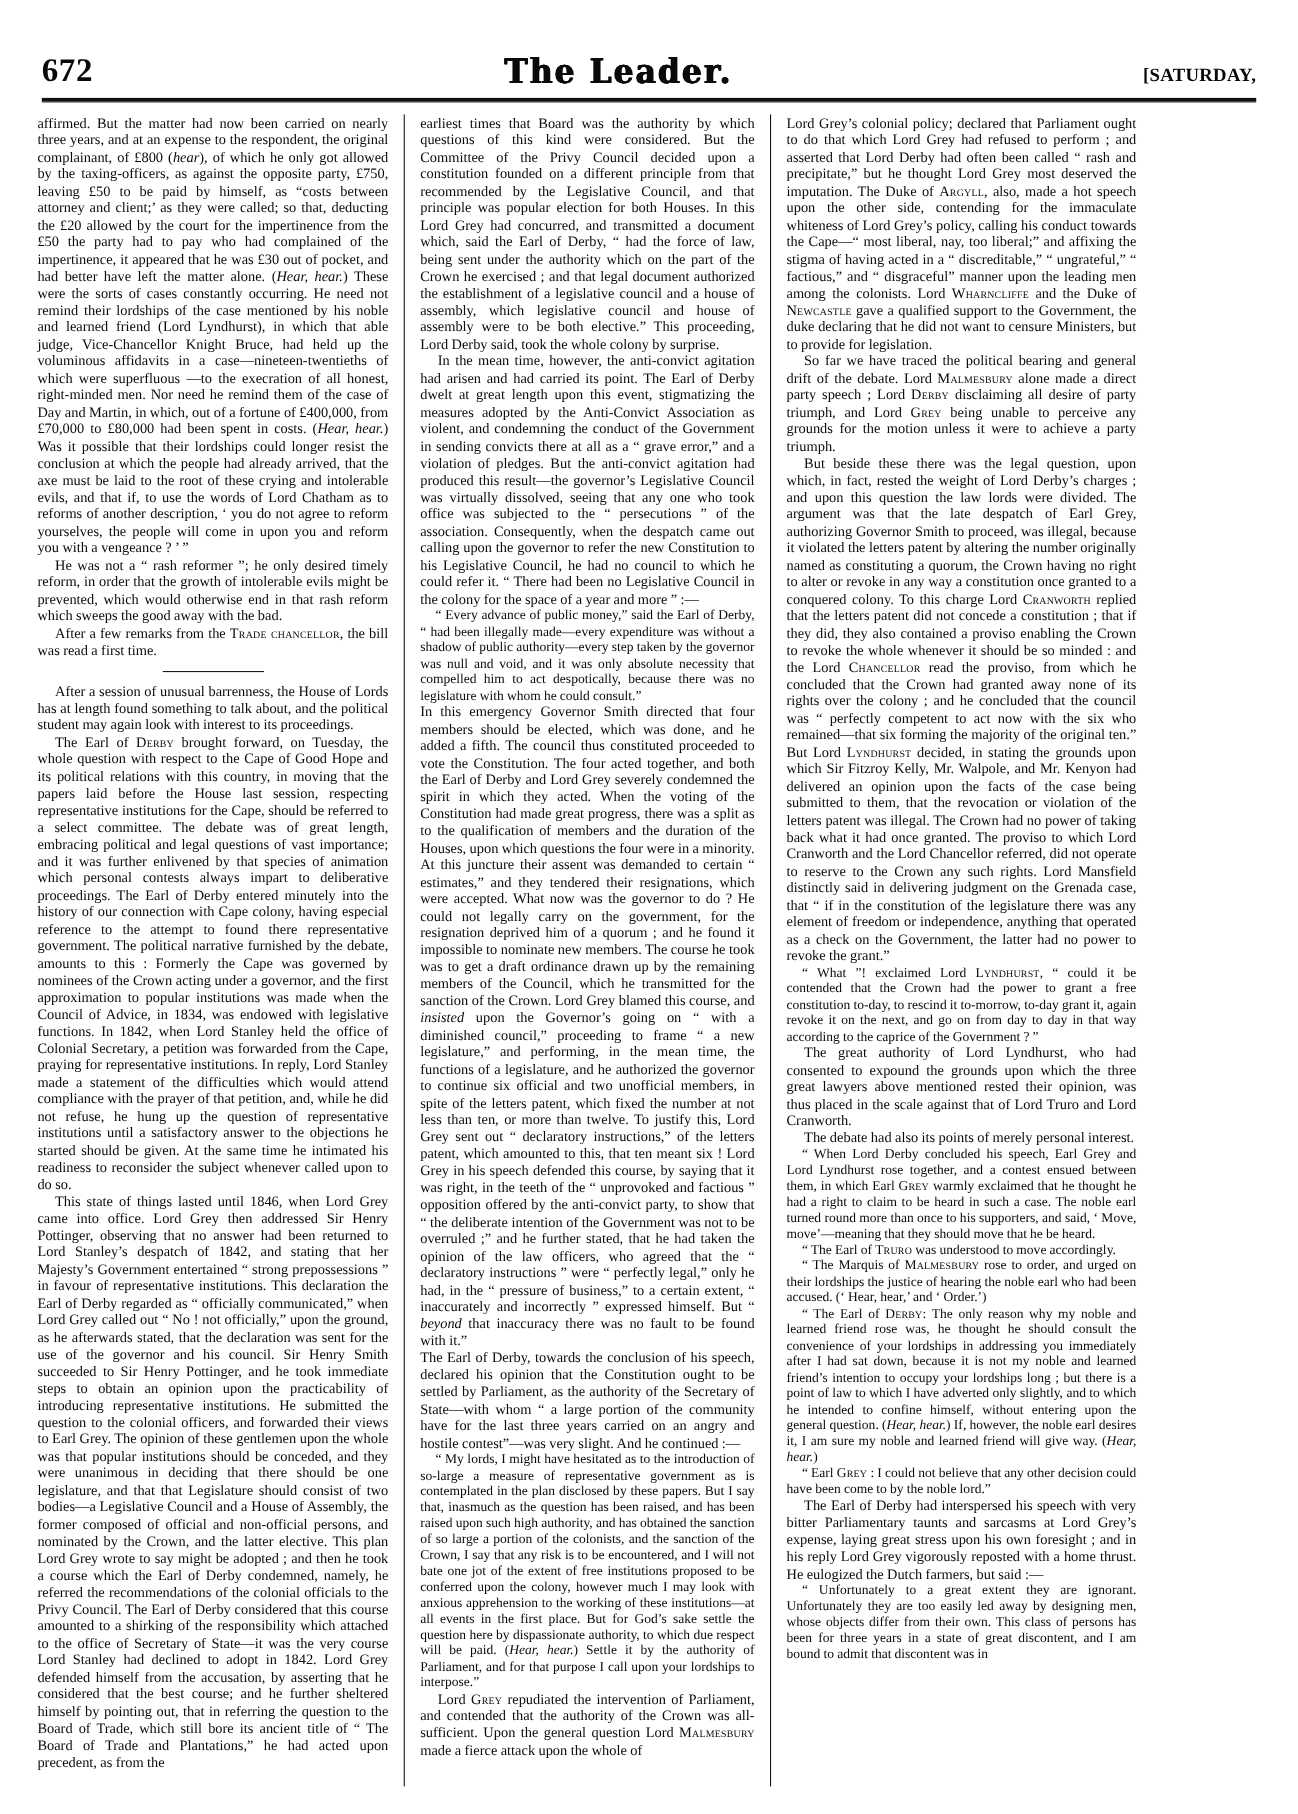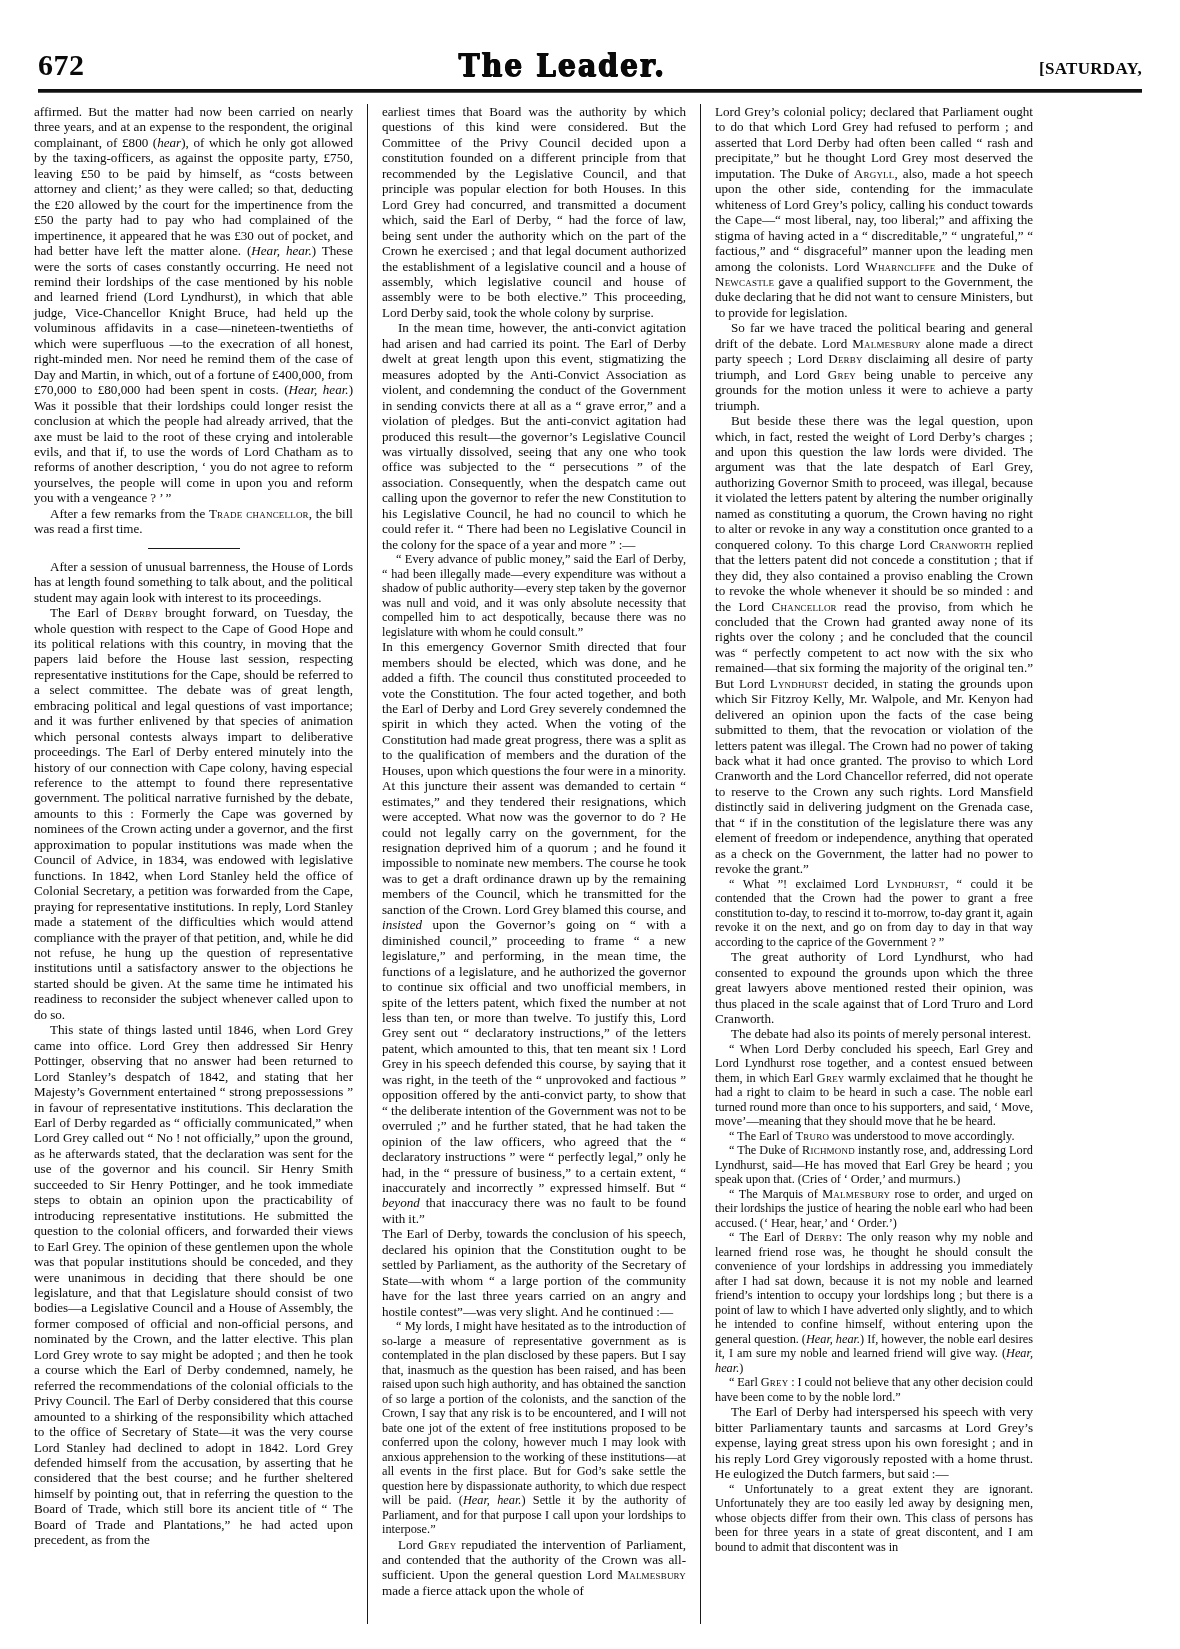--- a/index.html
+++ b/index.html
@@ -123,20 +123,21 @@
     <div class="folio">672</div>
     <div class="title"><span class="ornate">The Leader.</span></div>
     <div class="dateline">[SATURDAY,</div>
   </div>
 
   <div class="rule-top"></div>
 
   <div class="columns">
     <div class="col col-1">
         <p class="noindent">affirmed. But the matter had now been carried on nearly three years, and at an expense to the respondent, the original complainant, of £800 (<em>hear</em>), of which he only got allowed by the taxing-officers, as against the opposite party, £750, leaving £50 to be paid by himself, as “costs between attorney and client;’ as they were called; so that, deducting the £20 allowed by the court for the impertinence from the £50 the party had to pay who had complained of the impertinence, it appeared that he was £30 out of pocket, and had better have left the matter alone. (<em>Hear, hear.</em>) These were the sorts of cases constantly occurring. He need not remind their lordships of the case mentioned by his noble and learned friend (Lord Lyndhurst), in which that able judge, Vice-Chancellor Knight Bruce, had held up the voluminous affidavits in a case—nineteen-twentieths of which were superfluous —to the execration of all honest, right-minded men. Nor need he remind them of the case of Day and Martin, in which, out of a fortune of £400,000, from £70,000 to £80,000 had been spent in costs. (<em>Hear, hear.</em>) Was it possible that their lordships could longer resist the conclusion at which the people had already arrived, that the axe must be laid to the root of these crying and intolerable evils, and that if, to use the words of Lord Chatham as to reforms of another description, ‘ you do not agree to reform yourselves, the people will come in upon you and reform you with a vengeance ? ’ ”</p>
+        <p>He was not a “ rash reformer ”; he only desired timely reform, in order that the growth of intolerable evils might be prevented, which would otherwise end in that rash reform which sweeps the good away with the bad.</p>
         <p>After a few remarks from the <span class="sc">Trade chancellor</span>, the bill was read a first time.</p>
         <div class="section-rule"></div>
         <p>After a session of unusual barrenness, the House of Lords has at length found something to talk about, and the political student may again look with interest to its proceedings.</p>
         <p>The Earl of <span class="sc">Derby</span> brought forward, on Tuesday, the whole question with respect to the Cape of Good Hope and its political relations with this country, in moving that the papers laid before the House last session, respecting representative institutions for the Cape, should be referred to a select committee. The debate was of great length, embracing political and legal questions of vast importance; and it was further enlivened by that species of animation which personal contests always impart to deliberative proceedings. The Earl of Derby entered minutely into the history of our connection with Cape colony, having especial reference to the attempt to found there representative government. The political narrative furnished by the debate, amounts to this : Formerly the Cape was governed by nominees of the Crown acting under a governor, and the first approximation to popular institutions was made when the Council of Advice, in 1834, was endowed with legislative functions. In 1842, when Lord Stanley held the office of Colonial Secretary, a petition was forwarded from the Cape, praying for representative institutions. In reply, Lord Stanley made a statement of the difficulties which would attend compliance with the prayer of that petition, and, while he did not refuse, he hung up the question of representative institutions until a satisfactory answer to the objections he started should be given. At the same time he intimated his readiness to reconsider the subject whenever called upon to do so.</p>
         <p>This state of things lasted until 1846, when Lord Grey came into office. Lord Grey then addressed Sir Henry Pottinger, observing that no answer had been returned to Lord Stanley’s despatch of 1842, and stating that her Majesty’s Government entertained “ strong prepossessions ” in favour of representative institutions. This declaration the Earl of Derby regarded as “ officially communicated,” when Lord Grey called out “ No ! not officially,” upon the ground, as he afterwards stated, that the declaration was sent for the use of the governor and his council. Sir Henry Smith succeeded to Sir Henry Pottinger, and he took immediate steps to obtain an opinion upon the practicability of introducing representative institutions. He submitted the question to the colonial officers, and forwarded their views to Earl Grey. The opinion of these gentlemen upon the whole was that popular institutions should be conceded, and they were unanimous in deciding that there should be one legislature, and that that Legislature should consist of two bodies—a Legislative Council and a House of Assembly, the former composed of official and non-official persons, and nominated by the Crown, and the latter elective. This plan Lord Grey wrote to say might be adopted ; and then he took a course which the Earl of Derby condemned, namely, he referred the recommendations of the colonial officials to the Privy Council. The Earl of Derby considered that this course amounted to a shirking of the responsibility which attached to the office of Secretary of State—it was the very course Lord Stanley had declined to adopt in 1842. Lord Grey defended himself from the accusation, by asserting that he considered that the best course; and he further sheltered himself by pointing out, that in referring the question to the Board of Trade, which still bore its ancient title of “ The Board of Trade and Plantations,” he had acted upon precedent, as from the</p>
       </div>
     <div class="col col-2">
         <p class="noindent">earliest times that Board was the authority by which questions of this kind were considered. But the Committee of the Privy Council decided upon a constitution founded on a different principle from that recommended by the Legislative Council, and that principle was popular election for both Houses. In this Lord Grey had concurred, and transmitted a document which, said the Earl of Derby, “ had the force of law, being sent under the authority which on the part of the Crown he exercised ; and that legal document authorized the establishment of a legislative council and a house of assembly, which legislative council and house of assembly were to be both elective.” This proceeding, Lord Derby said, took the whole colony by surprise.</p>
         <p>In the mean time, however, the anti-convict agitation had arisen and had carried its point. The Earl of Derby dwelt at great length upon this event, stigmatizing the measures adopted by the Anti-Convict Association as violent, and condemning the conduct of the Government in sending convicts there at all as a “ grave error,” and a violation of pledges. But the anti-convict agitation had produced this result—the governor’s Legislative Council was virtually dissolved, seeing that any one who took office was subjected to the “ persecutions ” of the association. Consequently, when the despatch came out calling upon the governor to refer the new Constitution to his Legislative Council, he had no council to which he could refer it. “ There had been no Legislative Council in the colony for the space of a year and more ” :—</p>
         <p class="quote">“ Every advance of public money,” said the Earl of Derby, “ had been illegally made—every expenditure was without a shadow of public authority—every step taken by the governor was null and void, and it was only absolute necessity that compelled him to act despotically, because there was no legislature with whom he could consult.”</p>
@@ -147,21 +148,20 @@
       </div>
     <div class="col col-3">
         <p class="noindent">Lord Grey’s colonial policy; declared that Parliament ought to do that which Lord Grey had refused to perform ; and asserted that Lord Derby had often been called “ rash and precipitate,” but he thought Lord Grey most deserved the imputation. The Duke of <span class="sc">Argyll</span>, also, made a hot speech upon the other side, contending for the immaculate whiteness of Lord Grey’s policy, calling his conduct towards the Cape—“ most liberal, nay, too liberal;” and affixing the stigma of having acted in a “ discreditable,” “ ungrateful,” “ factious,” and “ disgraceful” manner upon the leading men among the colonists. Lord <span class="sc">Wharncliffe</span> and the Duke of <span class="sc">Newcastle</span> gave a qualified support to the Government, the duke declaring that he did not want to censure Ministers, but to provide for legislation.</p>
         <p>So far we have traced the political bearing and general drift of the debate. Lord <span class="sc">Malmesbury</span> alone made a direct party speech ; Lord <span class="sc">Derby</span> disclaiming all desire of party triumph, and Lord <span class="sc">Grey</span> being unable to perceive any grounds for the motion unless it were to achieve a party triumph.</p>
         <p>But beside these there was the legal question, upon which, in fact, rested the weight of Lord Derby’s charges ; and upon this question the law lords were divided. The argument was that the late despatch of Earl Grey, authorizing Governor Smith to proceed, was illegal, because it violated the letters patent by altering the number originally named as constituting a quorum, the Crown having no right to alter or revoke in any way a constitution once granted to a conquered colony. To this charge Lord <span class="sc">Cranworth</span> replied that the letters patent did not concede a constitution ; that if they did, they also contained a proviso enabling the Crown to revoke the whole whenever it should be so minded : and the Lord <span class="sc">Chancellor</span> read the proviso, from which he concluded that the Crown had granted away none of its rights over the colony ; and he concluded that the council was “ perfectly competent to act now with the six who remained—that six forming the majority of the original ten.” But Lord <span class="sc">Lyndhurst</span> decided, in stating the grounds upon which Sir Fitzroy Kelly, Mr. Walpole, and Mr. Kenyon had delivered an opinion upon the facts of the case being submitted to them, that the revocation or violation of the letters patent was illegal. The Crown had no power of taking back what it had once granted. The proviso to which Lord Cranworth and the Lord Chancellor referred, did not operate to reserve to the Crown any such rights. Lord Mansfield distinctly said in delivering judgment on the Grenada case, that “ if in the constitution of the legislature there was any element of freedom or independence, anything that operated as a check on the Government, the latter had no power to revoke the grant.”</p>
         <p class="quote">“ What ”! exclaimed Lord <span class="sc">Lyndhurst</span>, “ could it be contended that the Crown had the power to grant a free constitution to-day, to rescind it to-morrow, to-day grant it, again revoke it on the next, and go on from day to day in that way according to the caprice of the Government ? ”</p>
         <p>The great authority of Lord Lyndhurst, who had consented to expound the grounds upon which the three great lawyers above mentioned rested their opinion, was thus placed in the scale against that of Lord Truro and Lord Cranworth.</p>
         <p>The debate had also its points of merely personal interest.</p>
         <p class="quote">“ When Lord Derby concluded his speech, Earl Grey and Lord Lyndhurst rose together, and a contest ensued between them, in which Earl <span class="sc">Grey</span> warmly exclaimed that he thought he had a right to claim to be heard in such a case. The noble earl turned round more than once to his supporters, and said, ‘ Move, move’—meaning that they should move that he be heard.</p>
         <p class="quote">“ The Earl of <span class="sc">Truro</span> was understood to move accordingly.</p>
-        <p class="quote">“ The Duke of <span class="sc">Richmond</span> instantly rose, and, addressing Lord Lyndhurst, said—He has moved that Earl Grey be heard ; you speak upon that. (Cries of ‘ Order,’ and murmurs.)</p>
         <p class="quote">“ The Marquis of <span class="sc">Malmesbury</span> rose to order, and urged on their lordships the justice of hearing the noble earl who had been accused. (‘ Hear, hear,’ and ‘ Order.’)</p>
         <p class="quote">“ The Earl of <span class="sc">Derby</span>: The only reason why my noble and learned friend rose was, he thought he should consult the convenience of your lordships in addressing you immediately after I had sat down, because it is not my noble and learned friend’s intention to occupy your lordships long ; but there is a point of law to which I have adverted only slightly, and to which he intended to confine himself, without entering upon the general question. (<em>Hear, hear.</em>) If, however, the noble earl desires it, I am sure my noble and learned friend will give way. (<em>Hear, hear.</em>)</p>
         <p class="quote">“ Earl <span class="sc">Grey</span> : I could not believe that any other decision could have been come to by the noble lord.”</p>
         <p>The Earl of Derby had interspersed his speech with very bitter Parliamentary taunts and sarcasms at Lord Grey’s expense, laying great stress upon his own foresight ; and in his reply Lord Grey vigorously reposted with a home thrust. He eulogized the Dutch farmers, but said :—</p>
         <p class="quote">“ Unfortunately to a great extent they are ignorant. Unfortunately they are too easily led away by designing men, whose objects differ from their own. This class of persons has been for three years in a state of great discontent, and I am bound to admit that discontent was in</p>
       </div>
   </div>
 
 </div>
 

